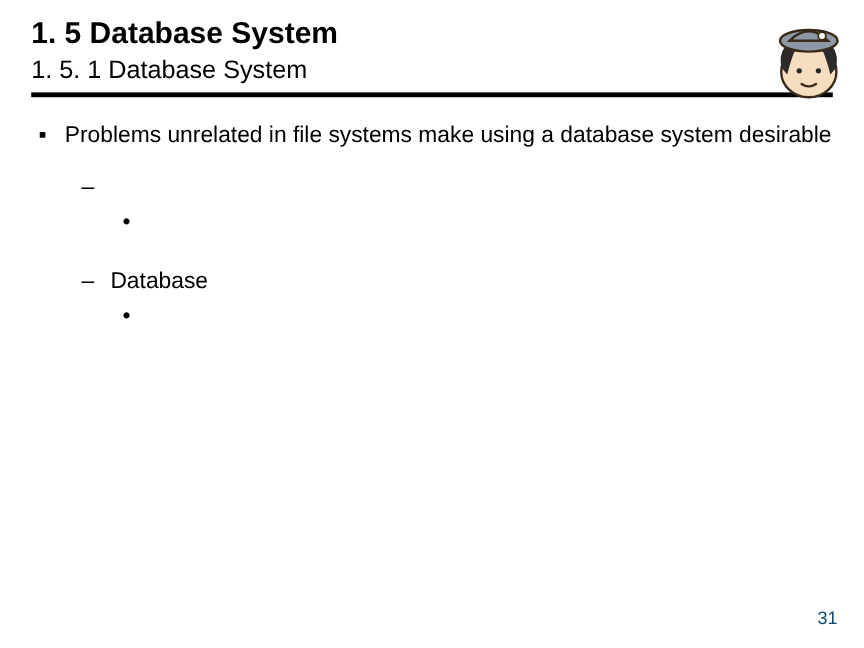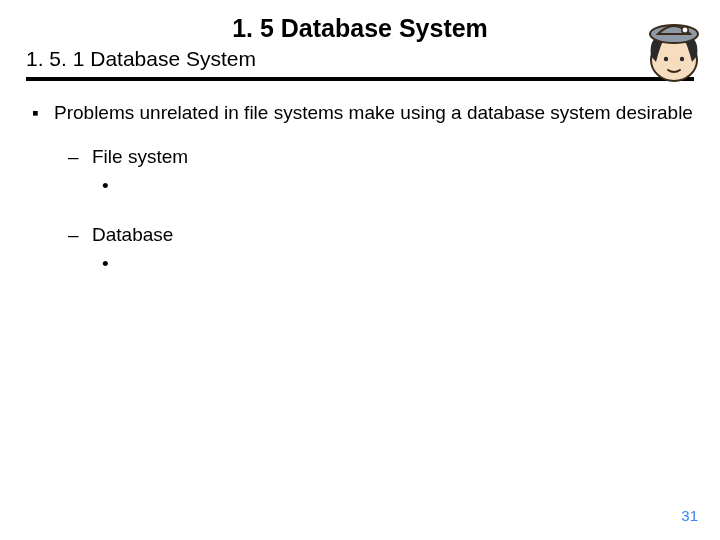--- a/index.html
+++ b/index.html
@@ -1,30 +1,30 @@
 <!DOCTYPE html>
 <html><head>
 <meta charset="utf-8">
 <style>
   * { margin: 0; padding: 0; box-sizing: border-box; }
   html, body { width: 720px; height: 540px; font-family: Arial, Helvetica, sans-serif; background: #fff; color: #000; }
   .slide { position: relative; width: 720px; height: 540px; padding: 14px 26px 0 26px; }
-  .heading { font-size: 25px; font-weight: bold; line-height: 1.15; text-align: center; }
+  .heading { font-size: 25px; font-weight: bold; line-height: 1.15; }
   .subheading { font-size: 21px; font-weight: normal; margin-top: 4px; }
   .rule { border: none; border-top: 4px solid #000; margin: 6px 0 20px 0; }
   .avatar { position: absolute; top: 16px; right: 10px; width: 72px; height: 68px; }
   .content { font-size: 19px; line-height: 1.3; }
   .lvl1 { display: flex; margin-bottom: 20px; padding-left: 6px; }
   .lvl1 .bullet { width: 22px; flex: 0 0 22px; }
   .lvl1 .text { flex: 1; }
   .lvl2 { display: flex; margin: 0 0 4px 0; padding-left: 42px; }
   .lvl2 .bullet { width: 24px; flex: 0 0 24px; }
   .lvl3 { display: flex; margin: 0 0 24px 0; padding-left: 76px; }
   .lvl3 .bullet { width: 20px; flex: 0 0 20px; }
-  .pagenum { position: absolute; bottom: 16px; right: 22px; font-size: 15px; color: #3b82f6; }
+  .pagenum { position: absolute; bottom: 16px; right: 22px; font-size: 15px; color: #0c4a6e; }
   
   .avatar svg { width: 100%; height: 100%; display: block; }
 </style>
 </head>
 <body>
 
 <div class="slide">
 
   <div class="avatar">
     <svg viewBox="0 0 72 68">
@@ -46,21 +46,20 @@
 
   <div class="content">
 
     <div class="lvl1">
       <span class="bullet">▪</span>
       <span class="text">Problems unrelated in file systems make using a database system desirable</span>
     </div>
 
     <div class="lvl2">
       <span class="bullet">–</span>
-      <span>File system</span>
     </div>
     <div class="lvl3">
       <span class="bullet">•</span>
     </div>
 
     <div class="lvl2">
       <span class="bullet">–</span>
       <span>Database</span>
     </div>
     <div class="lvl3">

